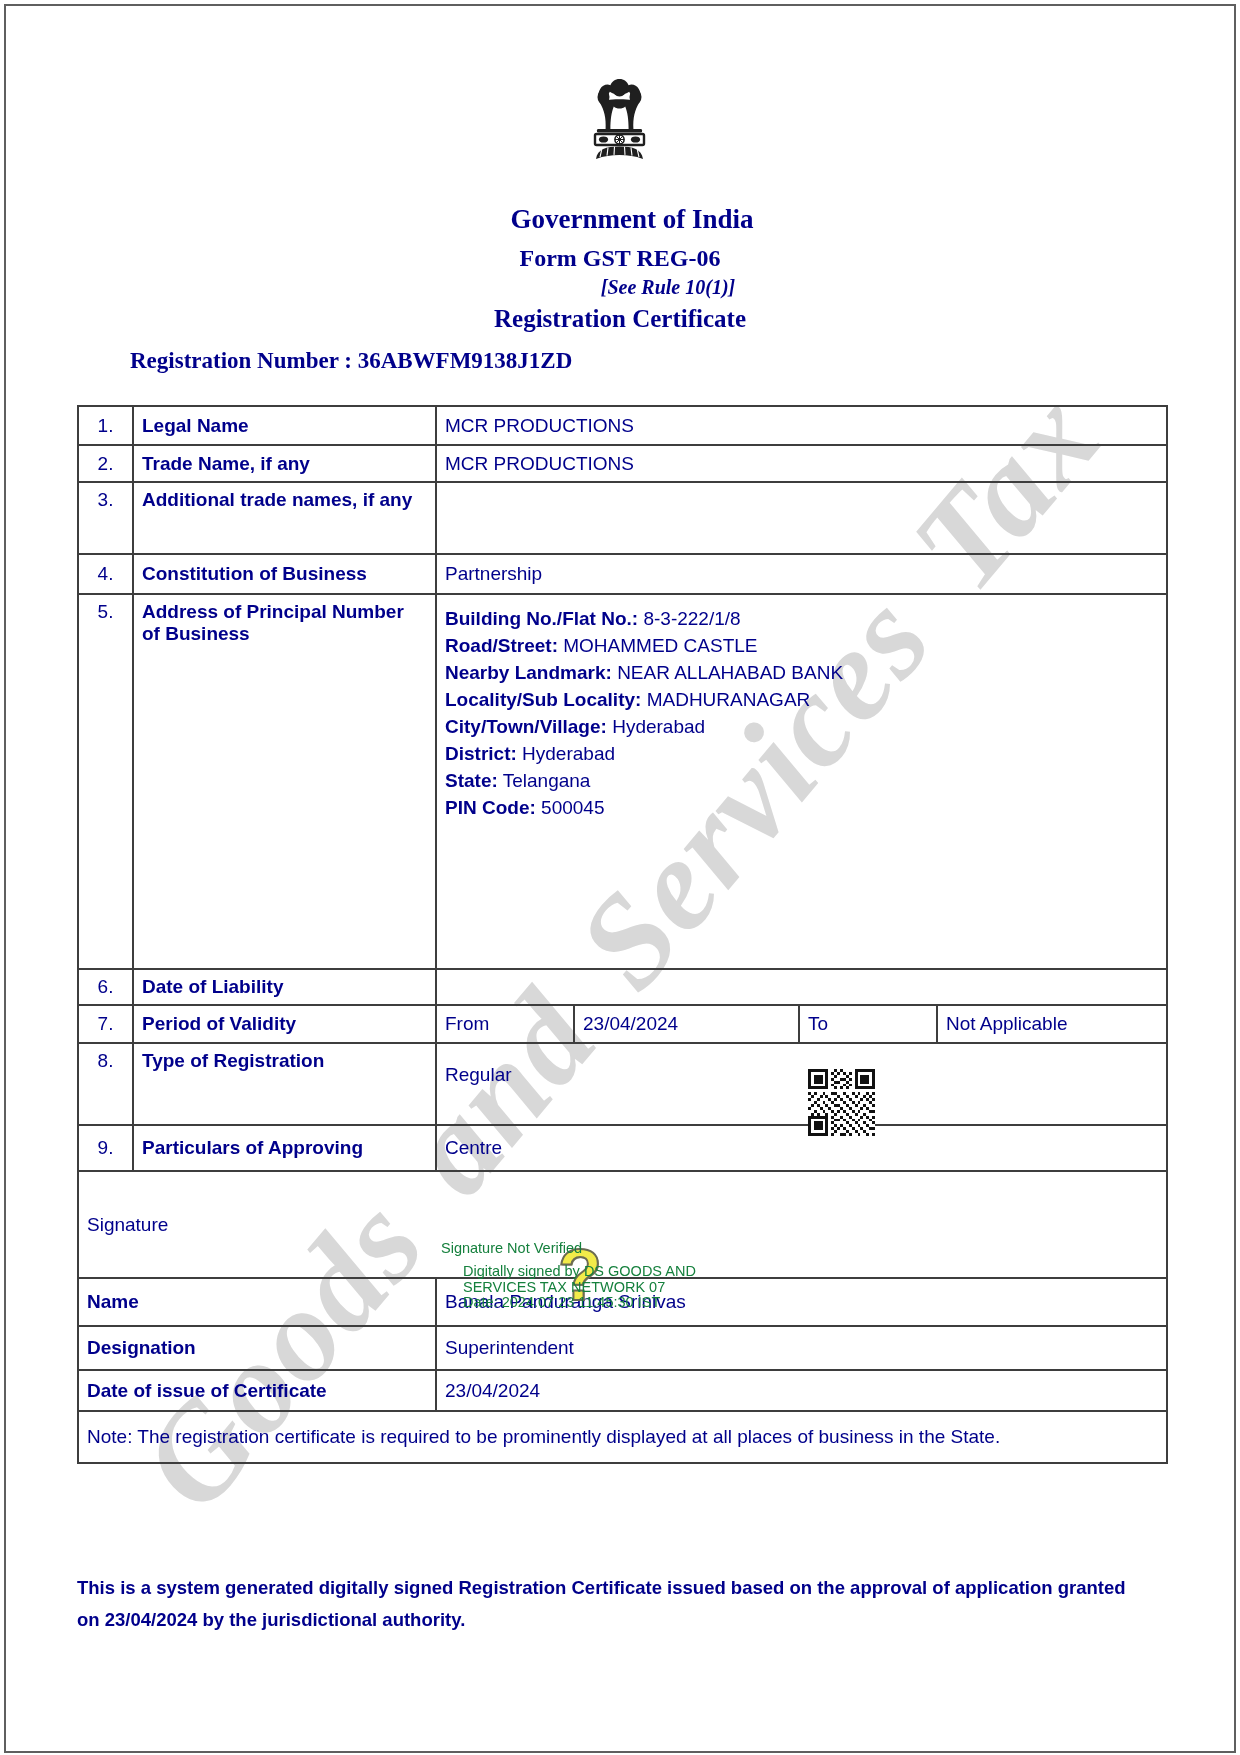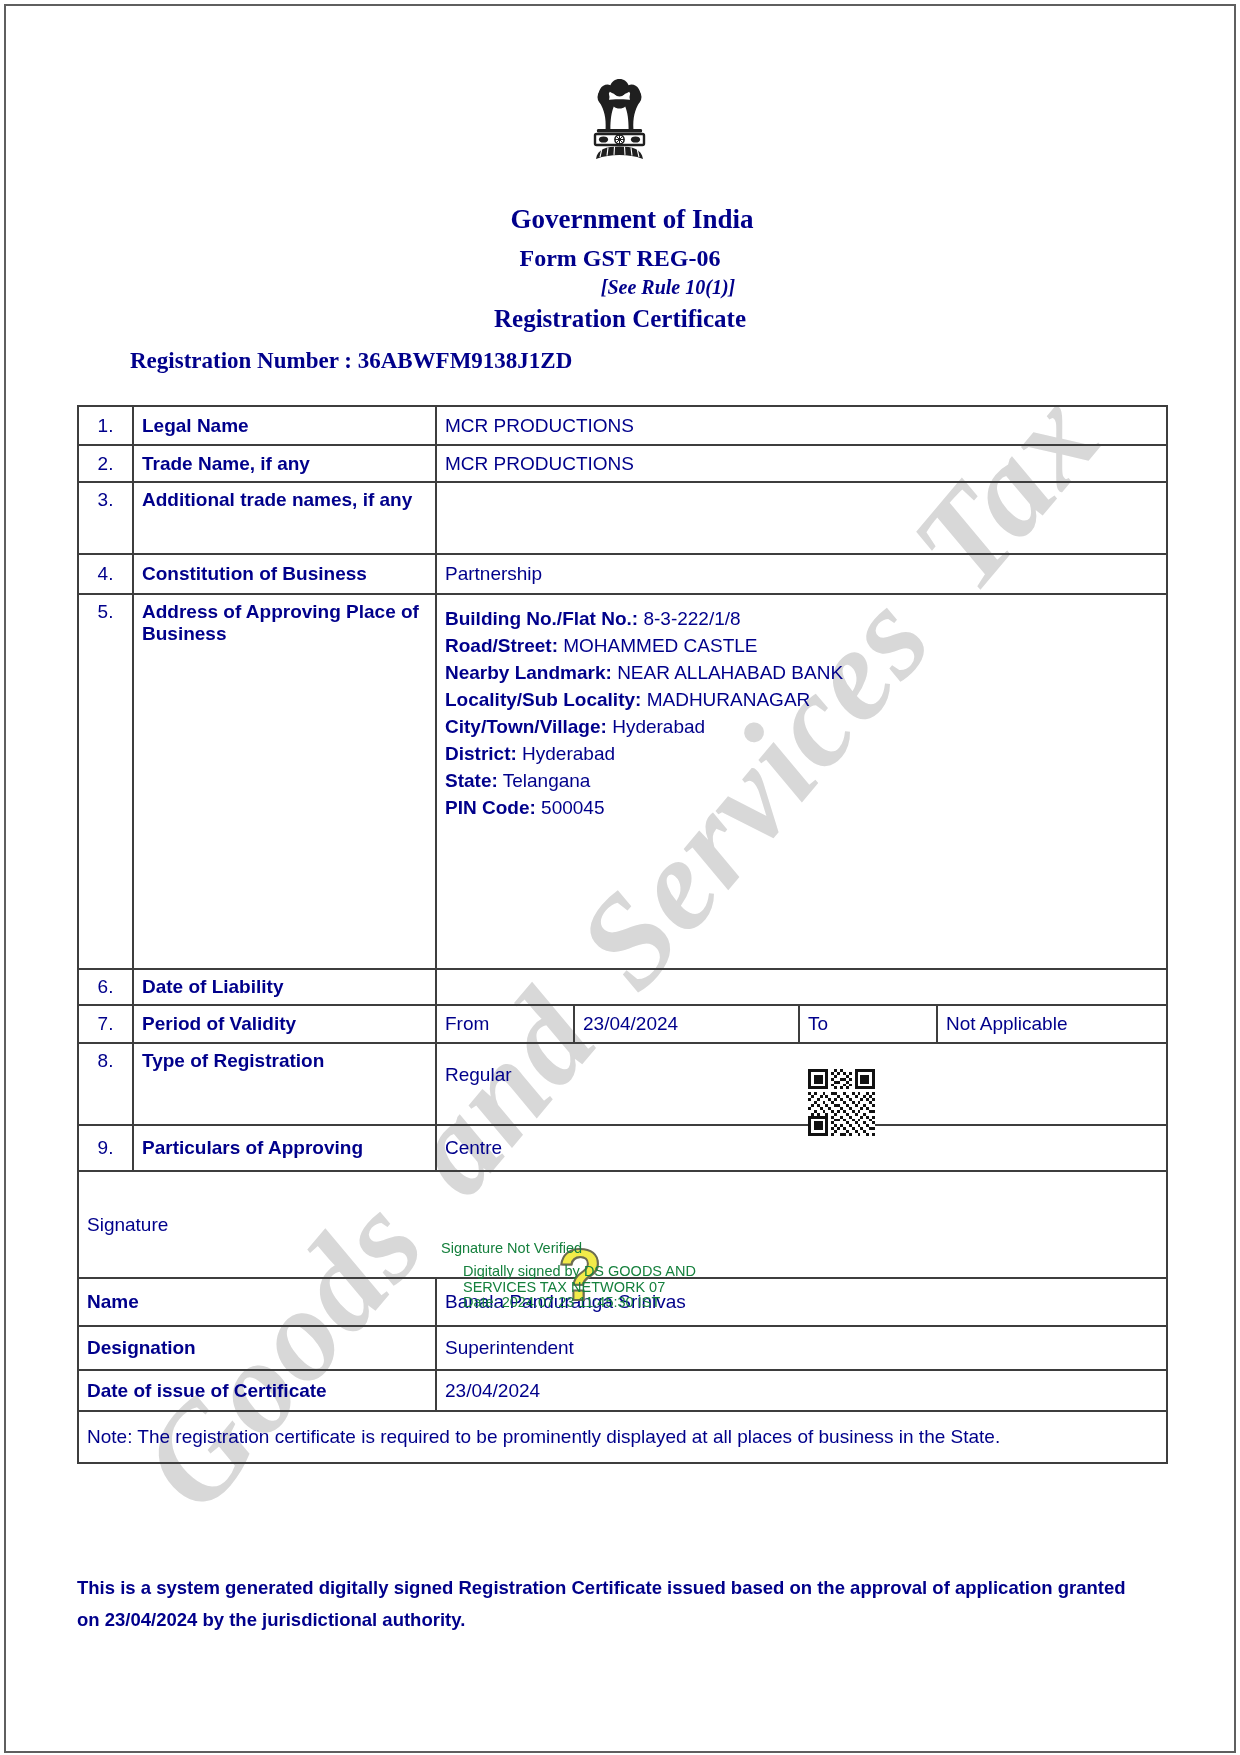--- a/index.html
+++ b/index.html
@@ -129,21 +129,21 @@
     <td class="lbl va-top">Additional trade names, if any</td>
     <td colspan="4" class="va-top"></td>
   </tr>
   <tr style="height:40px">
     <td class="num">4.</td>
     <td class="lbl">Constitution of Business</td>
     <td colspan="4">Partnership</td>
   </tr>
   <tr style="height:375px">
     <td class="num va-top">5.</td>
-    <td class="lbl va-top">Address of Approving Place of Business</td>
+    <td class="lbl va-top">Address of Principal Number of Business</td>
     <td colspan="4" class="va-top addr-cell">
       <div><b>Building No./Flat No.:</b> <span>8-3-222/1/8</span></div>
       <div><b>Road/Street:</b> <span>MOHAMMED CASTLE</span></div>
       <div><b>Nearby Landmark:</b> <span>NEAR ALLAHABAD BANK</span></div>
       <div><b>Locality/Sub Locality:</b> <span>MADHURANAGAR</span></div>
       <div><b>City/Town/Village:</b> <span>Hyderabad</span></div>
       <div><b>District:</b> <span>Hyderabad</span></div>
       <div><b>State:</b> <span>Telangana</span></div>
       <div><b>PIN Code:</b> <span>500045</span></div>
     </td>

